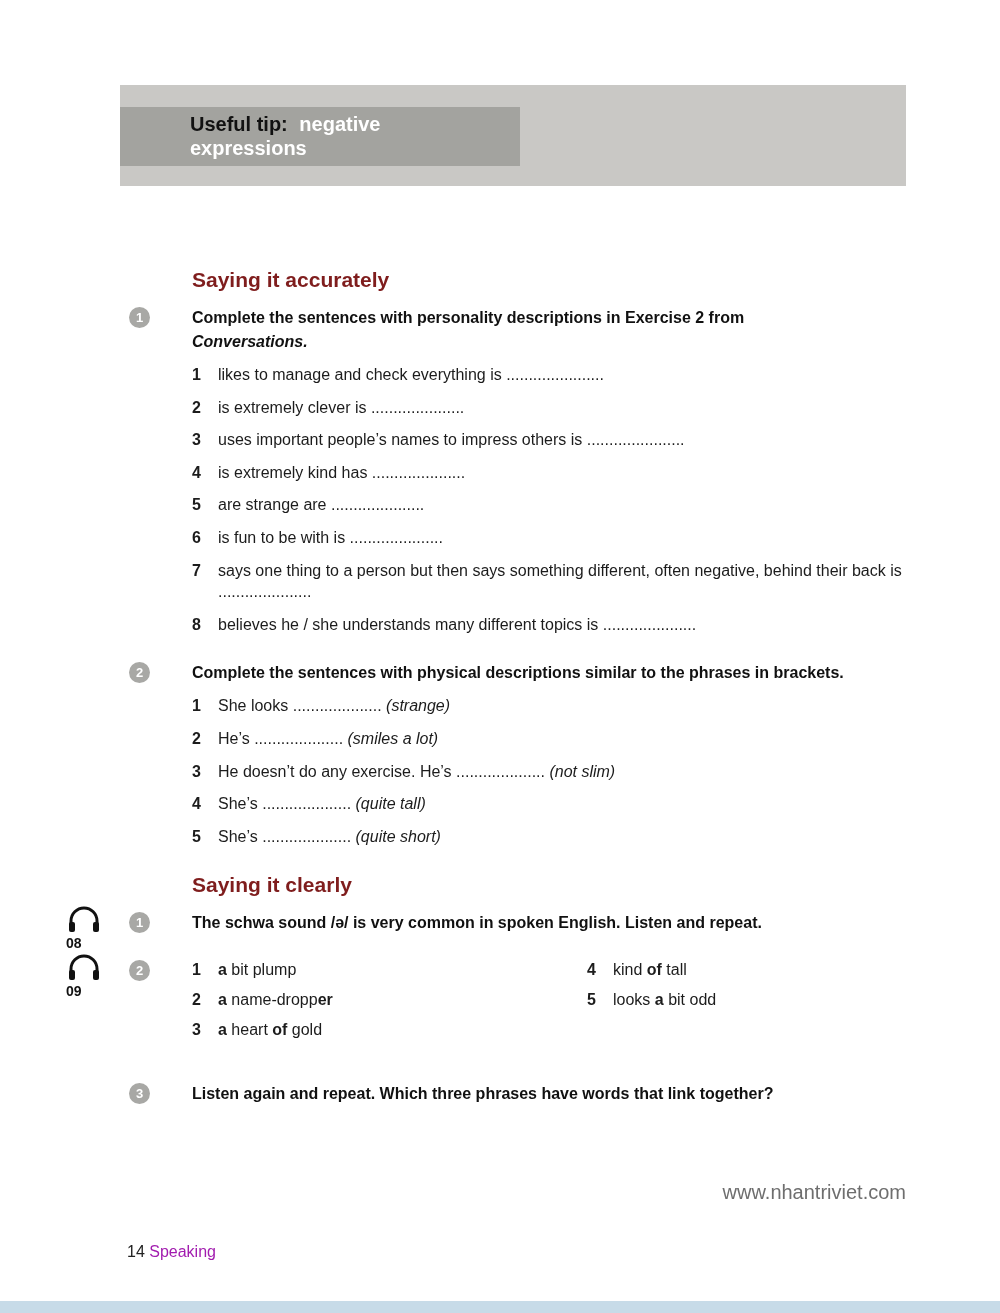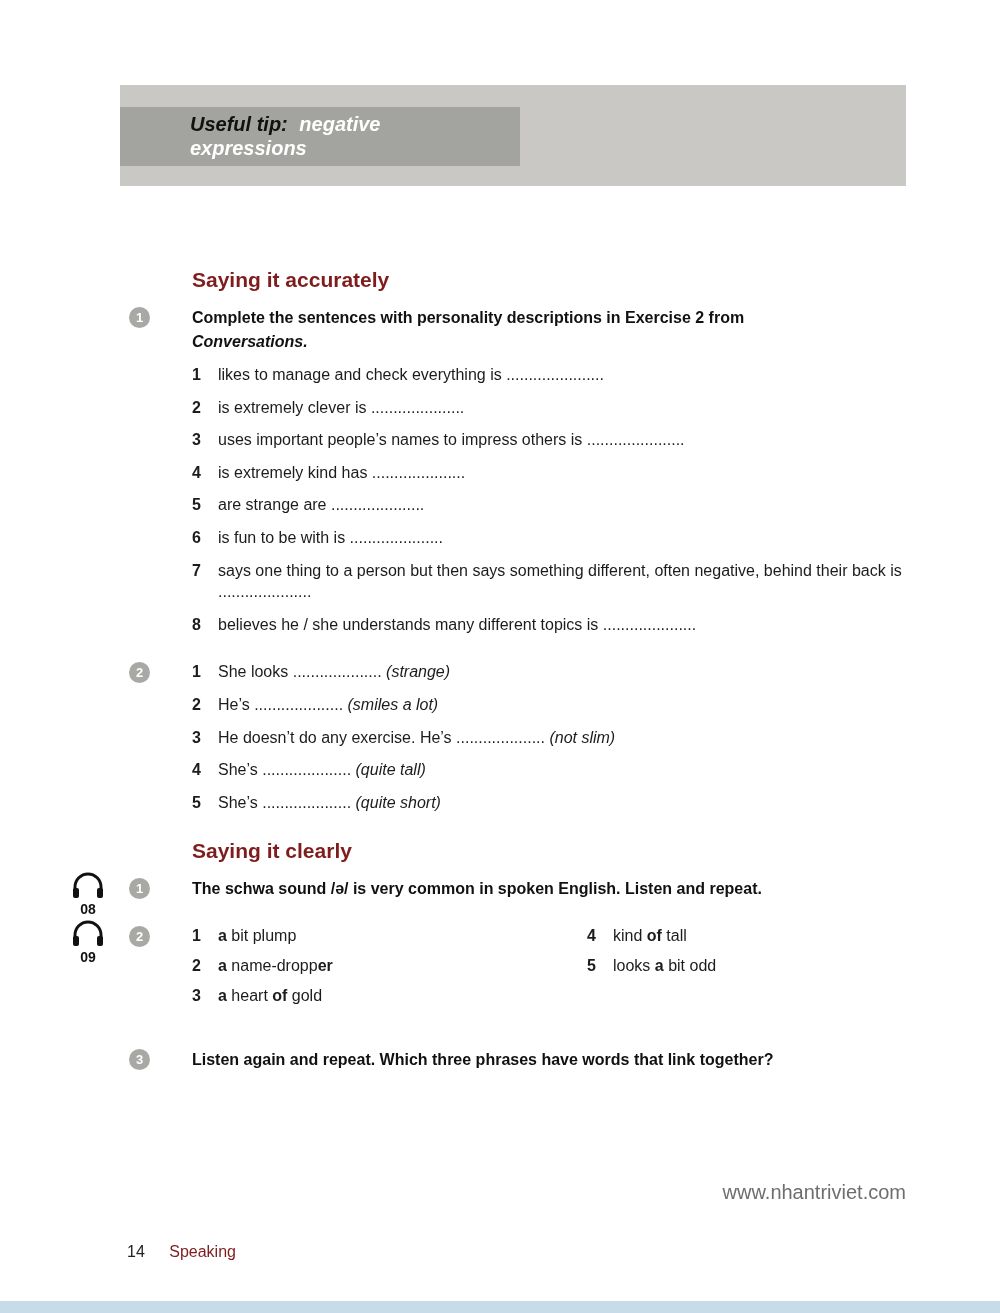--- a/index.html
+++ b/index.html
@@ -9,21 +9,21 @@
     background:#ffffff; color:#1a1a1a; overflow:hidden;
   }
 
   
   .tip-box {
     position:absolute; top:85px; left:120px; width:786px;
     background:#c9c8c5; padding-bottom:20px;
   }
   .tip-band {
     margin-top:22px; width:400px; background:#a3a39f;
-    padding:5px 18px 6px 70px; font-size:20px; line-height:1.2;font-style:italic;
+    padding:5px 18px 6px 70px; font-size:20px; line-height:1.2;
   }
   .tip-label { font-weight:bold; color:#111; }
   .tip-highlight { font-weight:bold; color:#ffffff; margin-left:6px; }
   .tip-body {
     padding:14px 46px 2px 70px; font-size:16.5px; line-height:1.55;
     font-weight:600; color:#151515;
   }
 
   
   .main { position:absolute; top:268px; left:192px; width:712px; }
@@ -41,32 +41,32 @@
   .lead { font-size:16px; margin:6px 0 12px 0; color:#1c1c1c; }
 
   .item { display:flex; margin-bottom:11px; font-size:16px; line-height:1.35; color:#1c1c1c; }
   .item .n { font-weight:bold; flex:0 0 26px; }
   .item .t { flex:1; }
   .hint { font-style:italic; }
 
   
   .audio-row { position:relative; margin-bottom:24px; }
   .headphone {
-    position:absolute; left:-126px; top:-6px; width:44px; text-align:center;
+    position:absolute; left:-126px; top:-6px; width:44px; text-align:left;
   }
   .headphone .track { font-weight:bold; font-size:14px; color:#111; margin-top:-2px; }
   .phrase-cols { display:flex; margin-top:4px; }
   .phrase-col-left { width:395px; }
   .phrase-col-right { flex:1; }
   .phrase-cols .item { margin-bottom:8px; }
 
   
   .footer-left { position:absolute; top:1243px; left:127px; font-size:16px; }
   .footer-page { color:#222; }
-  .footer-section { color:#7f1d1d; margin-left:20px; }
+  .footer-section { color:#a21caf; }
   .footer-right { position:absolute; top:1181px; right:94px; font-size:20px; color:#6e6e6e; }
 
   .bottom-strip {
     position:absolute; left:0; bottom:0; width:100%; height:12px;
     background:#c7dbe8;
   }
 </style>
 </head>
 <body>
 
@@ -117,20 +117,21 @@
         </div>
         <div class="item">
           <span class="n">8</span>
           <span class="t">believes he / she understands many different topics is .....................</span>
         </div>
       </div>
     </div>
 
     <div class="exercise">
       <span class="num-circle">2</span>
+      <div class="instr">Complete the sentences with physical descriptions similar to the phrases in brackets.</div>
       <div>
         <div class="item">
           <span class="n">1</span>
           <span class="t"><span>She looks .................... </span><span class="hint">(strange)</span></span>
         </div>
         <div class="item">
           <span class="n">2</span>
           <span class="t"><span>He’s .................... </span><span class="hint">(smiles a lot)</span></span>
         </div>
         <div class="item">

